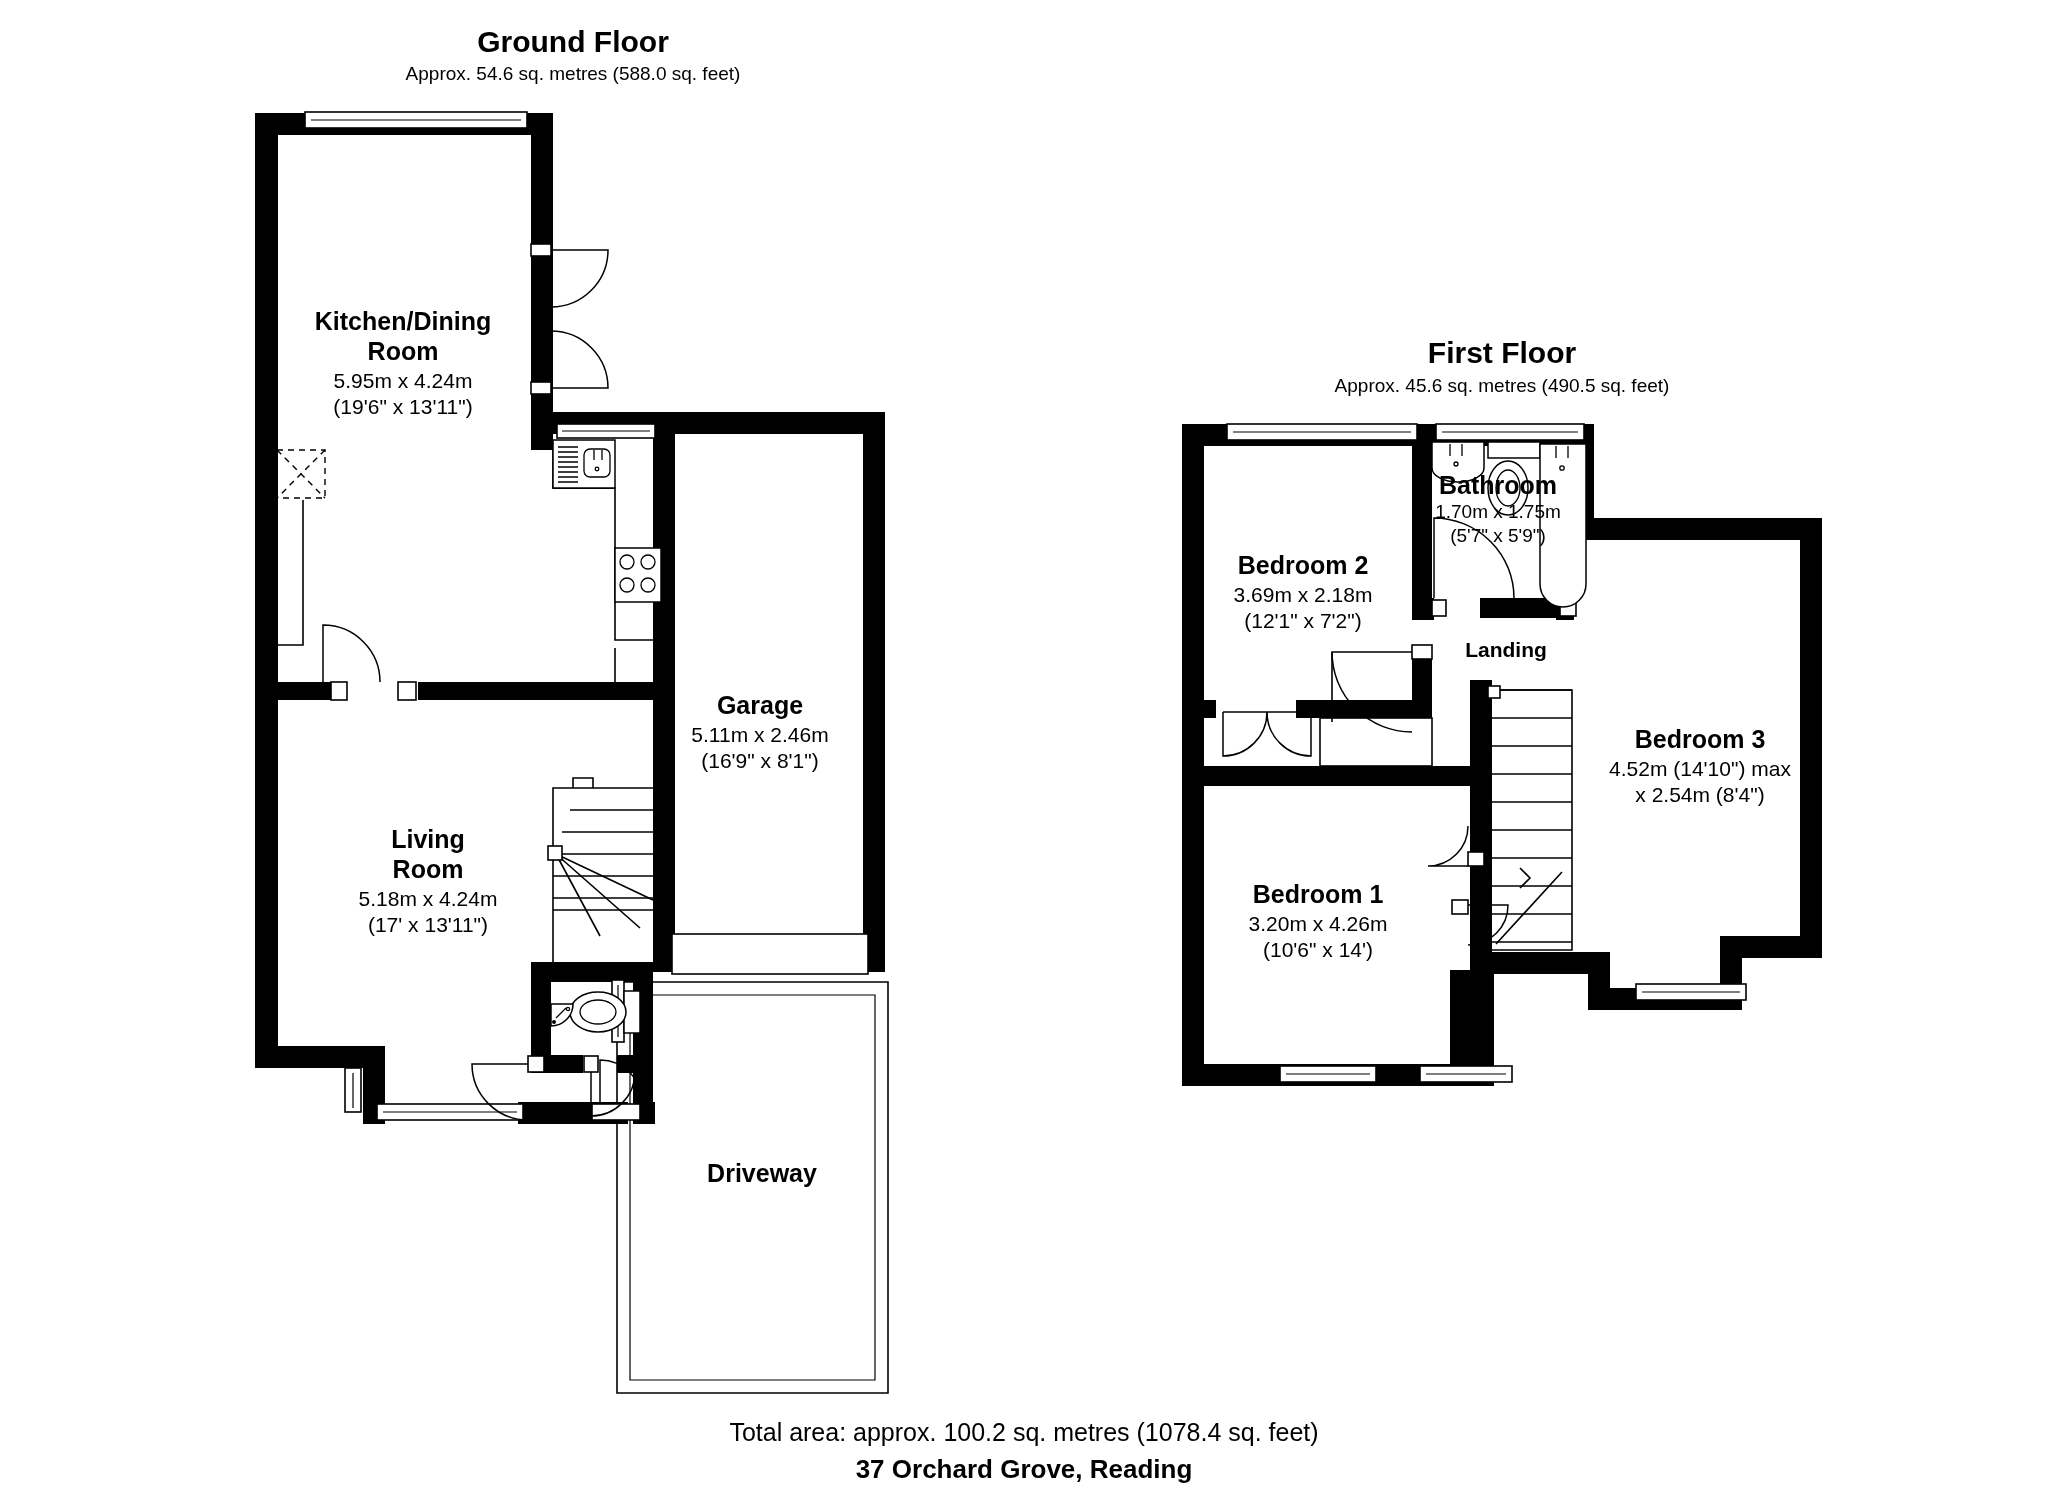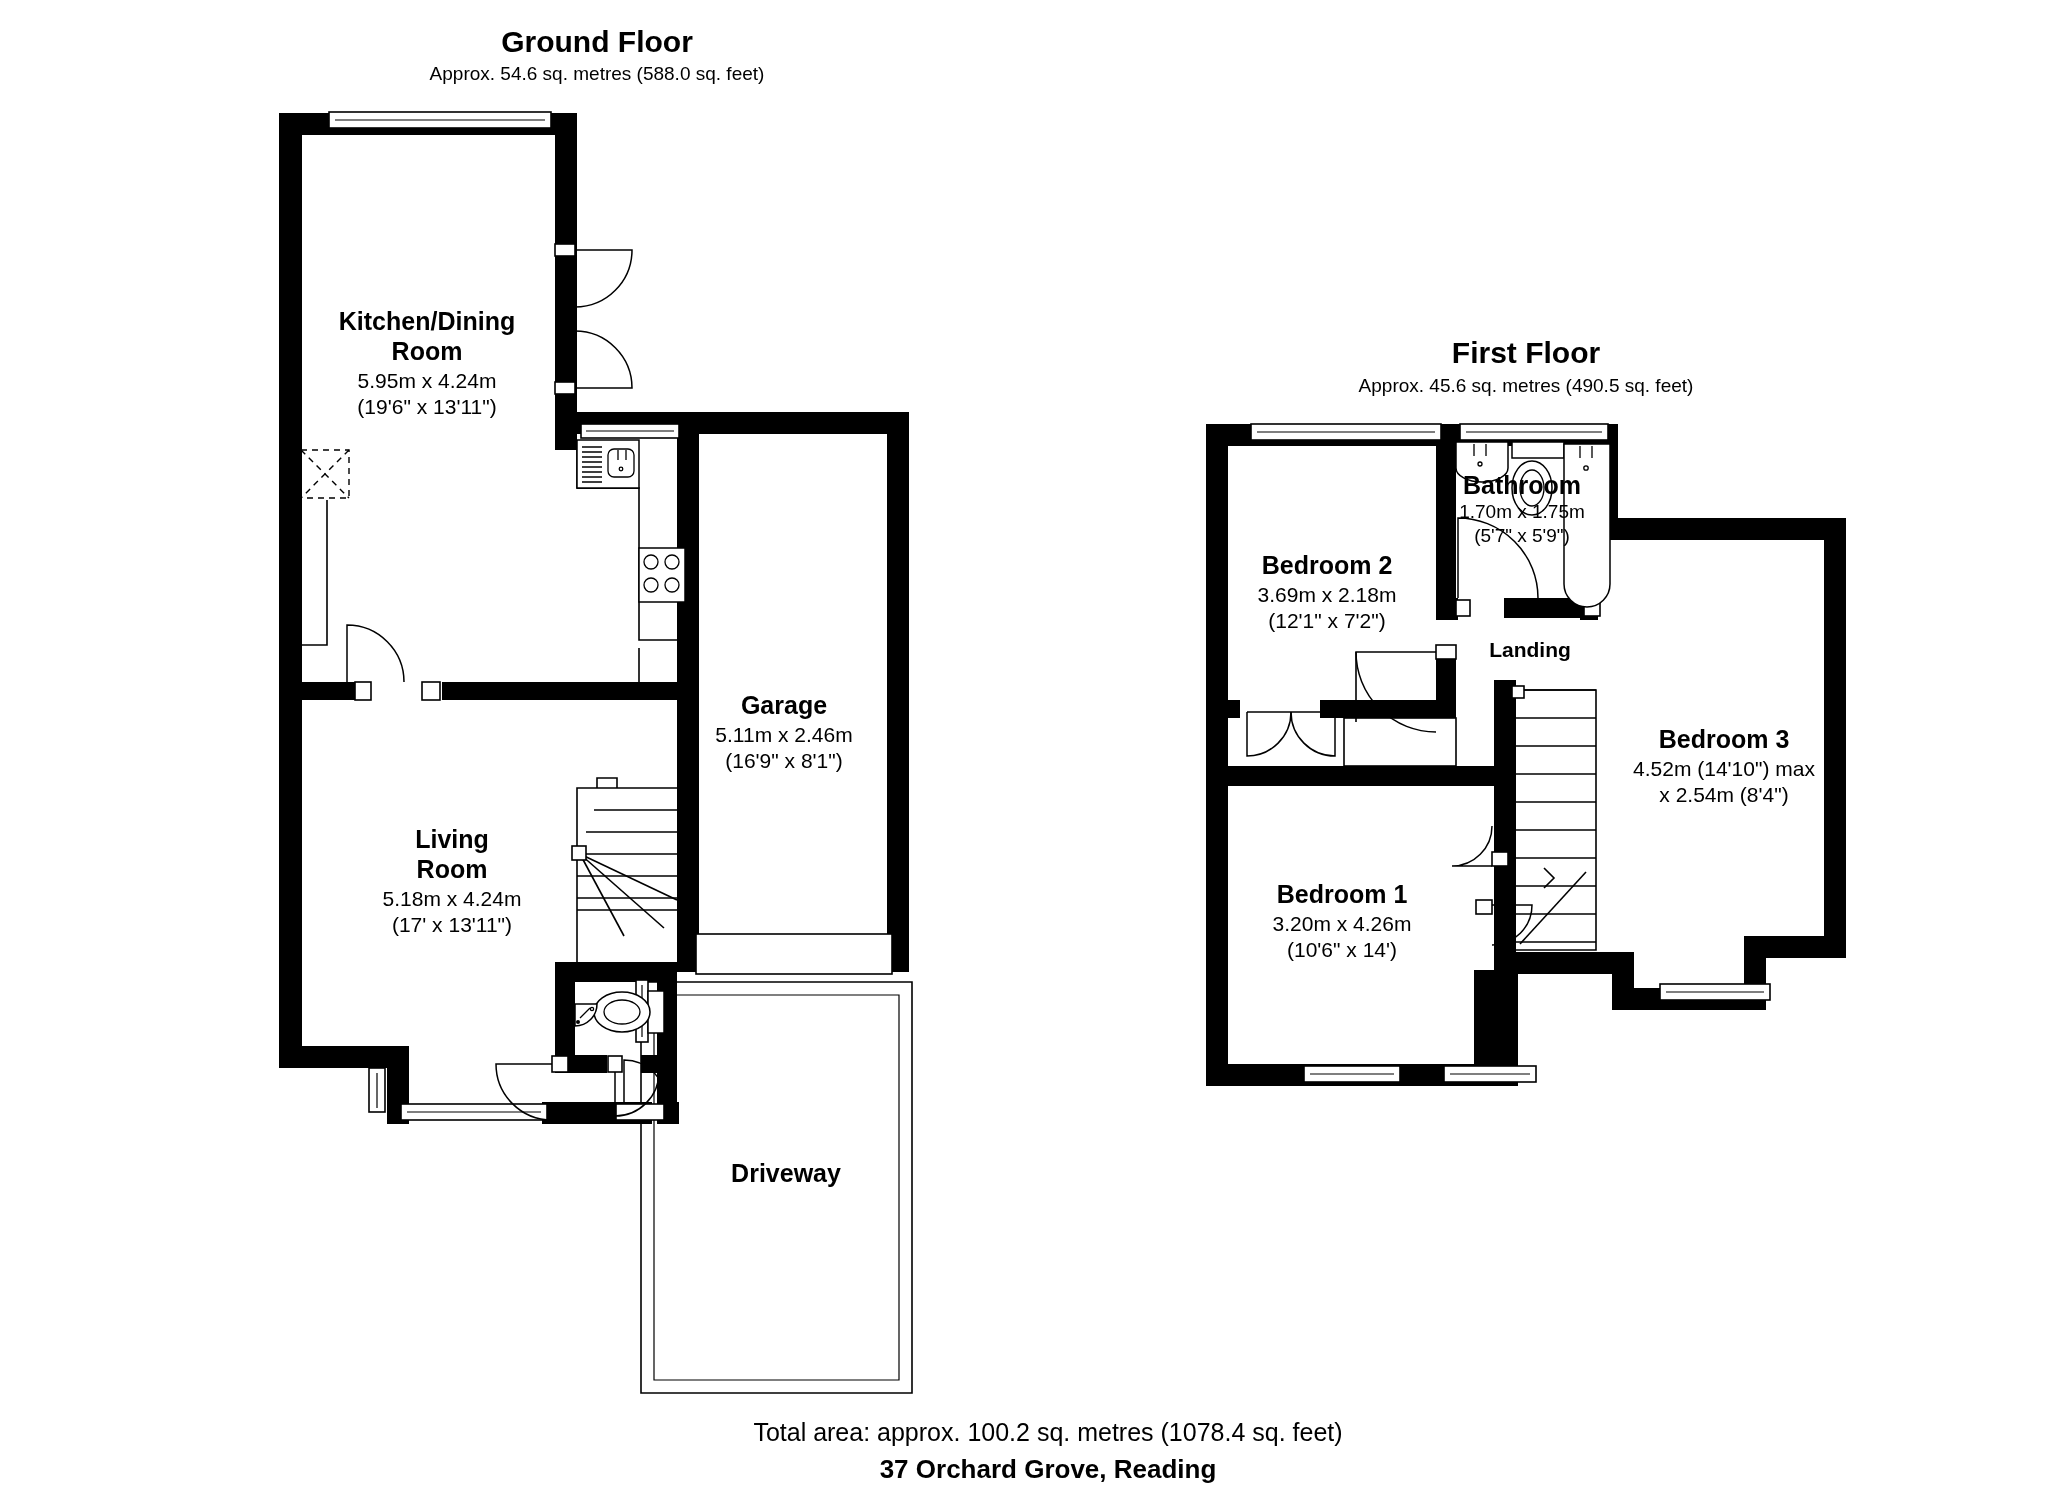--- a/index.html
+++ b/index.html
@@ -13,21 +13,20 @@
     font-family: "Liberation Sans", sans-serif;
     color: #1a1a1a;
     position: relative;
     overflow: hidden;
   }
   #plan-root {
     position: absolute;
     left: 0; top: 0;
     width: 1750px;
     height: 1489px;
-    padding-left: 24px;
   }
   svg { display: block; }
 
   
   .floor-title {
     font-size: 30px;
     font-weight: bold;
     text-anchor: middle;
     fill: #000;
   }

